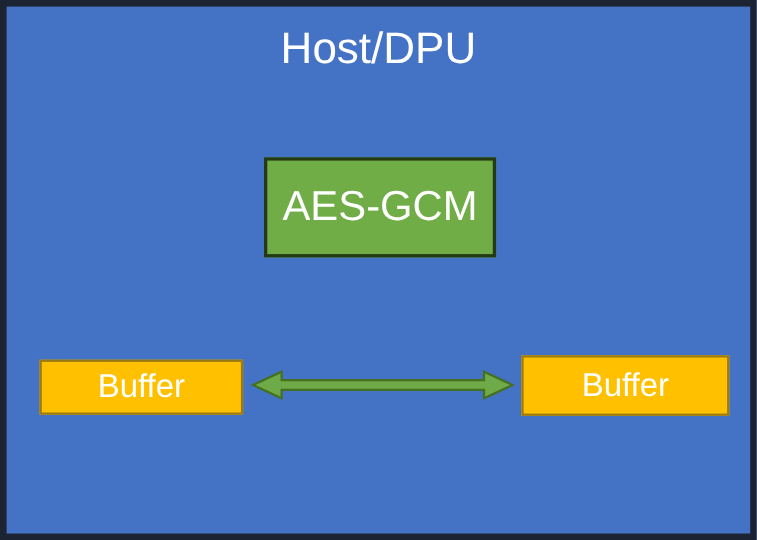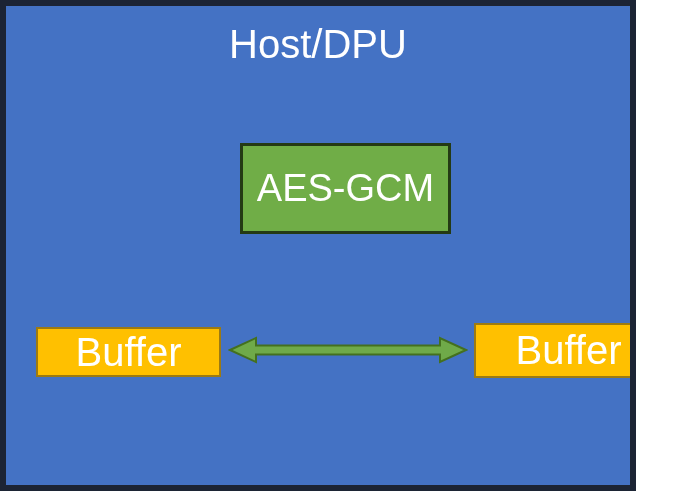--- a/index.html
+++ b/index.html
@@ -3,21 +3,21 @@
 <meta charset="utf-8">
 <style>
   html, body {
     margin: 0;
     padding: 0;
     background: #ffffff;
     font-family: "Liberation Sans", sans-serif;
   }
   .frame {
     position: relative;
-    width: 636px;
+    width: 688px;
     height: 491px;
     box-sizing: border-box;
     border: 6px solid var(--frame-border, #1c2434);
     background: var(--background, #4472C4);
     overflow: hidden;
   }
   .title {
     position: absolute;
     top: 14px;
     left: 0;
@@ -43,21 +43,21 @@
     top: 137px;
     width: 211px;
     height: 91px;
     background: var(--aes-box-fill, #70AD47);
     border: 3px solid var(--aes-box-border, #243a14);
     font-size: 38px;
   }
   .buffer {
     background: var(--buffer-fill, #FFC000);
     border: 2px solid var(--buffer-border, #9C7A12);
-    font-size: 40px;
+    font-size: 30px;
   }
   .buffer-left {
     left: 30px;
     top: 321px;
     width: 185px;
     height: 50px;
   }
   .buffer-right {
     left: 468px;
     top: 317px;

